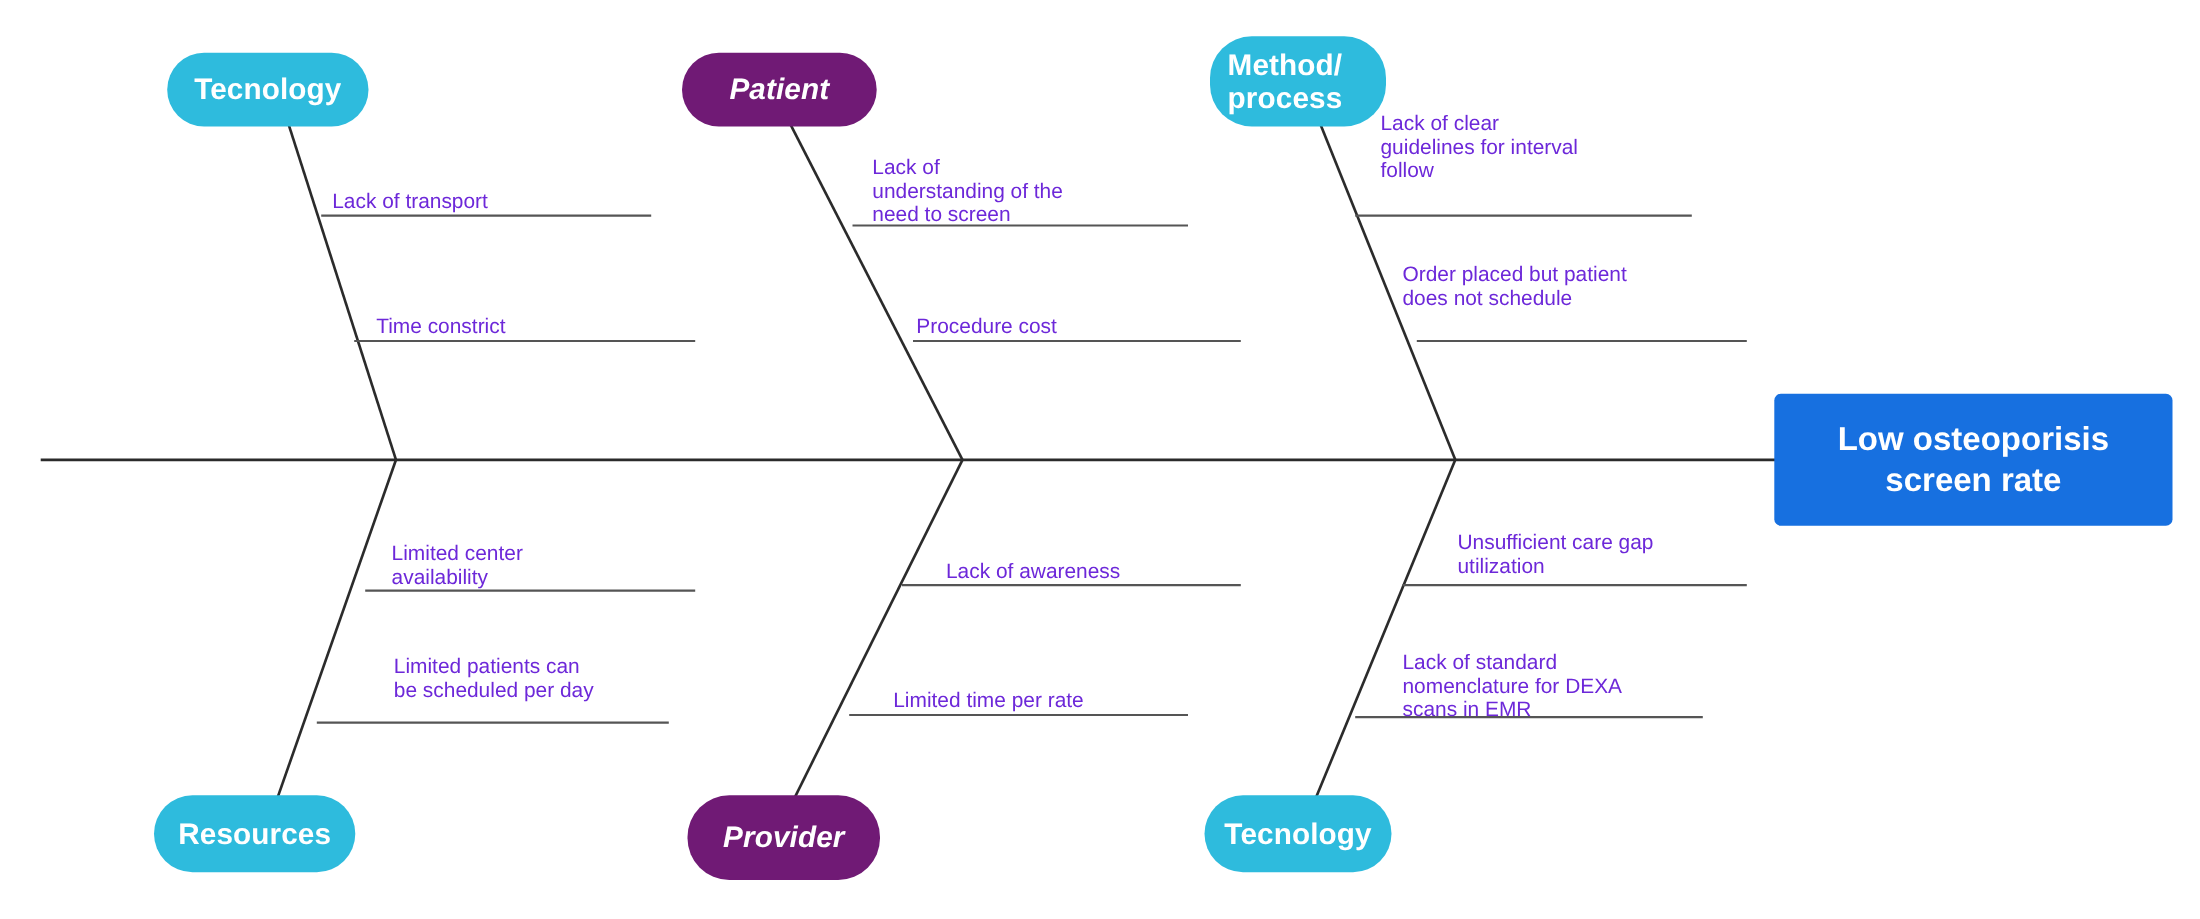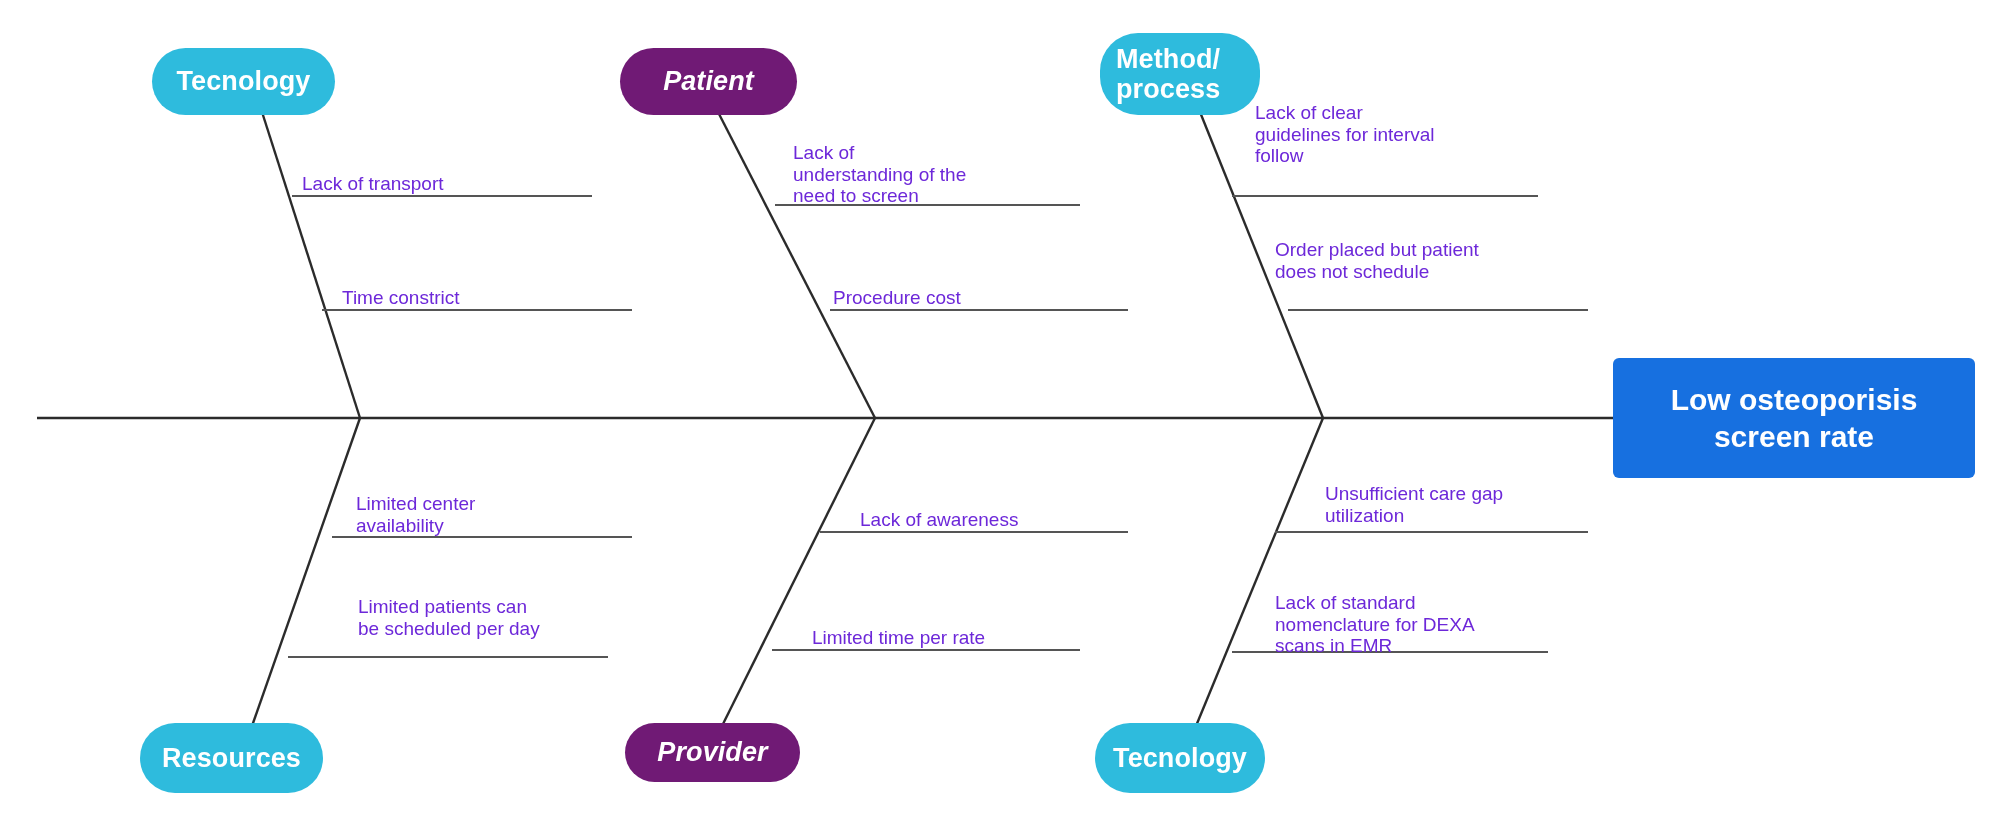--- a/index.html
+++ b/index.html
@@ -124,21 +124,21 @@
 
   <div class="pill pill-cyan lead" style="left:1100px; top:33px; width:160px; height:82px; padding:0 16px;">
     <span class="pill-label">Method/
 process</span>
   </div>
 
   <div class="pill pill-cyan center" style="left:140px; top:723px; width:183px; height:70px;">
     <span class="pill-label">Resources</span>
   </div>
 
-  <div class="pill pill-blue center" style="left:625px; top:723px; width:175px; height:59px;">
+  <div class="pill pill-blue center" style="left:625px; top:723px; width:175px; height:77px;">
     <span class="pill-label">Provider</span>
   </div>
 
   <div class="pill pill-cyan center" style="left:1095px; top:723px; width:170px; height:70px;">
     <span class="pill-label">Tecnology</span>
   </div>
 
   <div class="head-box" style="left:1613px; top:358px; width:362px; height:120px;">
     <span class="head-box-label">Low osteoporisis
 screen rate</span>

